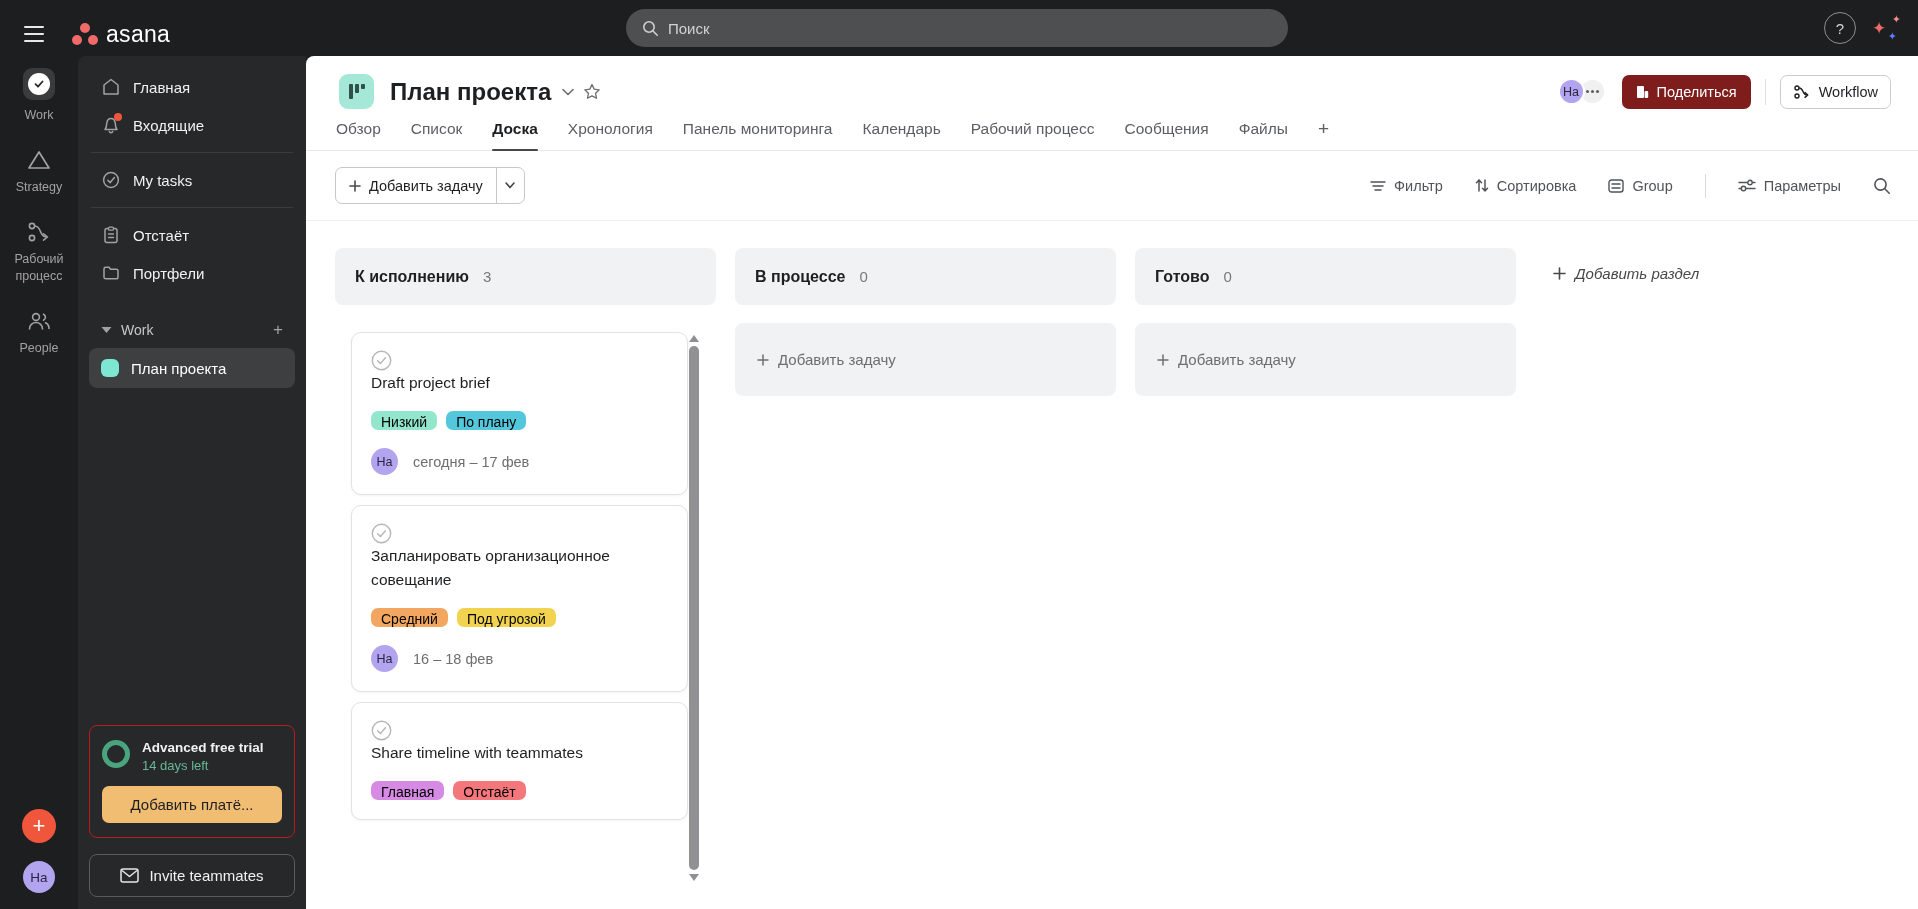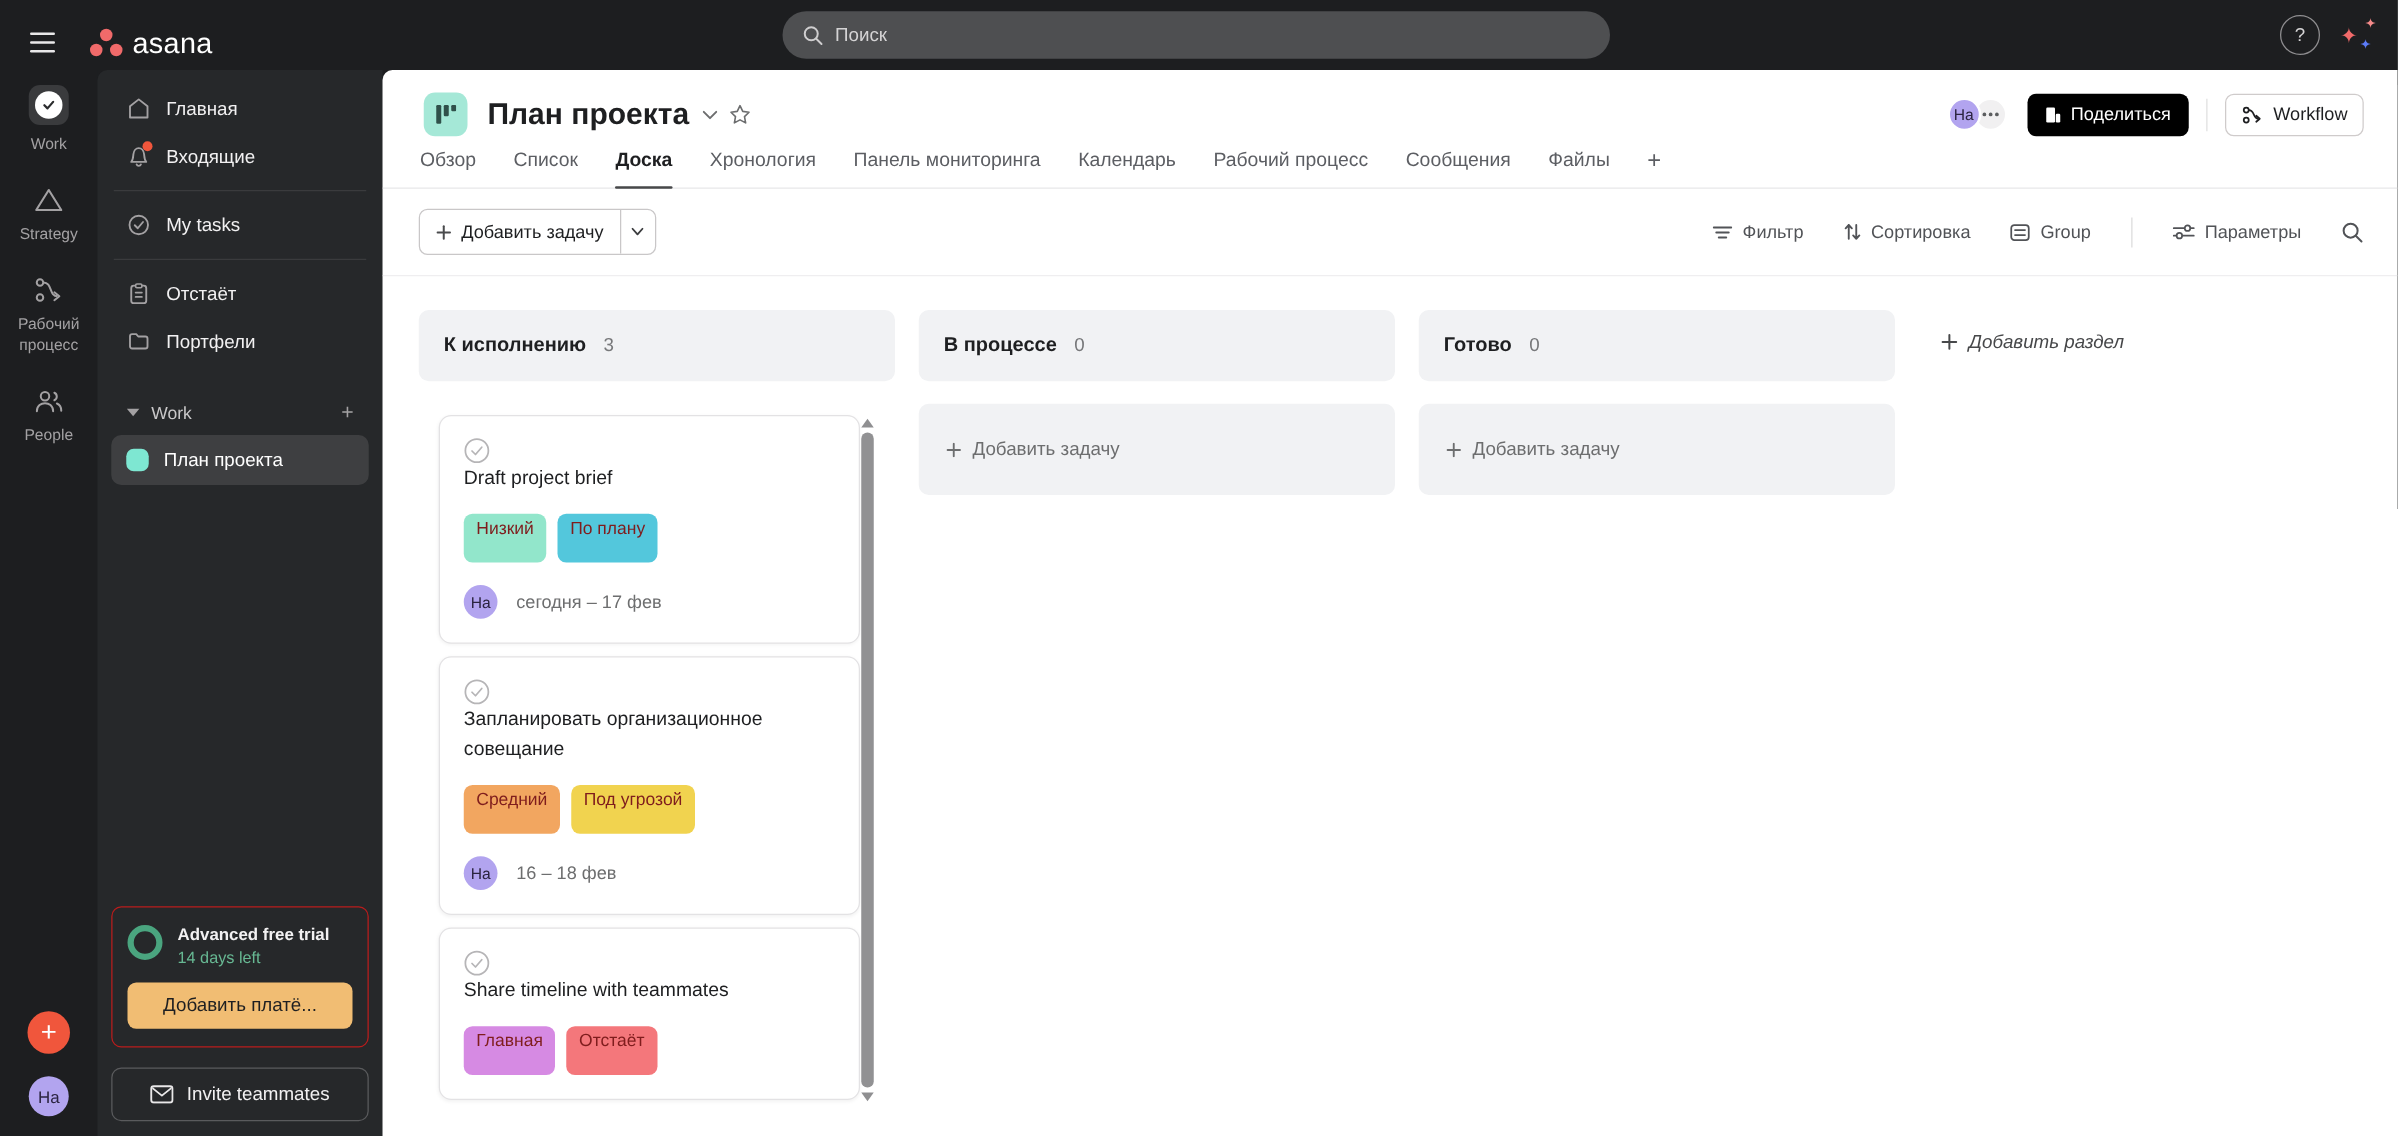--- a/index.html
+++ b/index.html
@@ -92,21 +92,21 @@
   .title-caret { margin-left:11px; color:#6d6e6f; cursor:pointer; display:flex; }
   .star-btn { margin-left:9px; color:#6d6e6f; cursor:pointer; display:flex; }
   .header-right { margin-left:auto; display:flex; align-items:center; }
   .hdr-avatar { width:27px; height:27px; border-radius:50%; background:#b2a4ef; color:#2b2440;
                 font-size:12.5px; display:flex; align-items:center; justify-content:center;
                 border:2px solid #fff; z-index:2; }
   .more-btn { width:27px; height:27px; border-radius:50%; background:#f1f0f1; margin-left:-6px;
               display:flex; align-items:center; justify-content:center; gap:2px; cursor:pointer;
               border:2px solid #fff; }
   .more-btn i { width:3px; height:3px; border-radius:50%; background:#5c5e60; }
-  .share-btn { margin-left:16px; height:34px; padding:0 14px; background:#000000; color:#fff;
+  .share-btn { margin-left:16px; height:34px; padding:0 14px; background:#7f1d1d; color:#fff;
                border:none; border-radius:7px; font-size:14.5px; display:flex; align-items:center;
                gap:8px; cursor:pointer; font-family:inherit; }
   .hdr-divider { width:1px; height:26px; background:#e0dfe0; margin:0 14px; }
   .workflow-btn { height:34px; padding:0 12px; background:#fff; color:#1e1f21;
                   border:1px solid #cfcbcb; border-radius:7px; font-size:14.5px;
                   display:flex; align-items:center; gap:8px; cursor:pointer; font-family:inherit; }
 
   .tabs { display:flex; align-items:center; gap:30px; padding:10px 27px 0 30px;
           border-bottom:1px solid #e8e7e9; height:41px; }
   .tab { font-size:15.5px; color:#5c5e63; padding-bottom:12px; position:relative;
@@ -141,21 +141,21 @@
                  color:#6d6e6f; cursor:pointer; }
   .add-section { display:flex; align-items:center; gap:9px; font-size:15px; color:#47484a;
                  margin-top:17px; margin-left:18px; cursor:pointer; white-space:nowrap;font-style:italic; }
   .cards-wrap { position:relative; margin-top:27px; width:365px; }
   .cards { width:337px; margin-left:16px; display:flex; flex-direction:column; gap:10px; }
   .card { background:#fff; border:1px solid #e3e2e4; border-radius:10px;
           box-shadow:0 1px 3px rgba(0,0,0,.05); padding:17px 19px 19px; cursor:pointer; }
   .card-title { font-size:15.5px; color:#1e1f21; line-height:1.55; }
   .card-title svg { vertical-align:-4px; margin-right:11px; }
   .badges { display:flex; gap:9px; margin-top:16px; flex-wrap:wrap; }
-  .badge { font-size:14px; color:#7f1d1d; padding:3px 10px 20px; border-radius:7px; white-space:nowrap; }
+  .badge { font-size:14px; color:#000000; padding:3px 10px 0; border-radius:7px; white-space:nowrap; }
   .card-meta { display:flex; align-items:center; gap:15px; margin-top:18px; }
   .card-avatar { width:27px; height:27px; border-radius:50%; background:#b2a4ef; color:#2b2440;
                  font-size:12.5px; display:flex; align-items:center; justify-content:center; flex:0 0 auto; }
   .card-avatar-empty { width:27px; height:27px; border-radius:50%; border:1.5px dashed #a9a8aa;
                        display:flex; align-items:center; justify-content:center; flex:0 0 auto; }
   .card-dates { font-size:14.5px; color:#6d6e6f; }
   .scrollbar { position:absolute; right:0; top:3px; width:12px; height:546px;
                display:flex; flex-direction:column; align-items:center; }
   .sb-arrow-up { width:0; height:0; border-left:5px solid transparent; border-right:5px solid transparent;
                  border-bottom:7px solid #8f8f91; margin-bottom:4px; cursor:pointer; }

